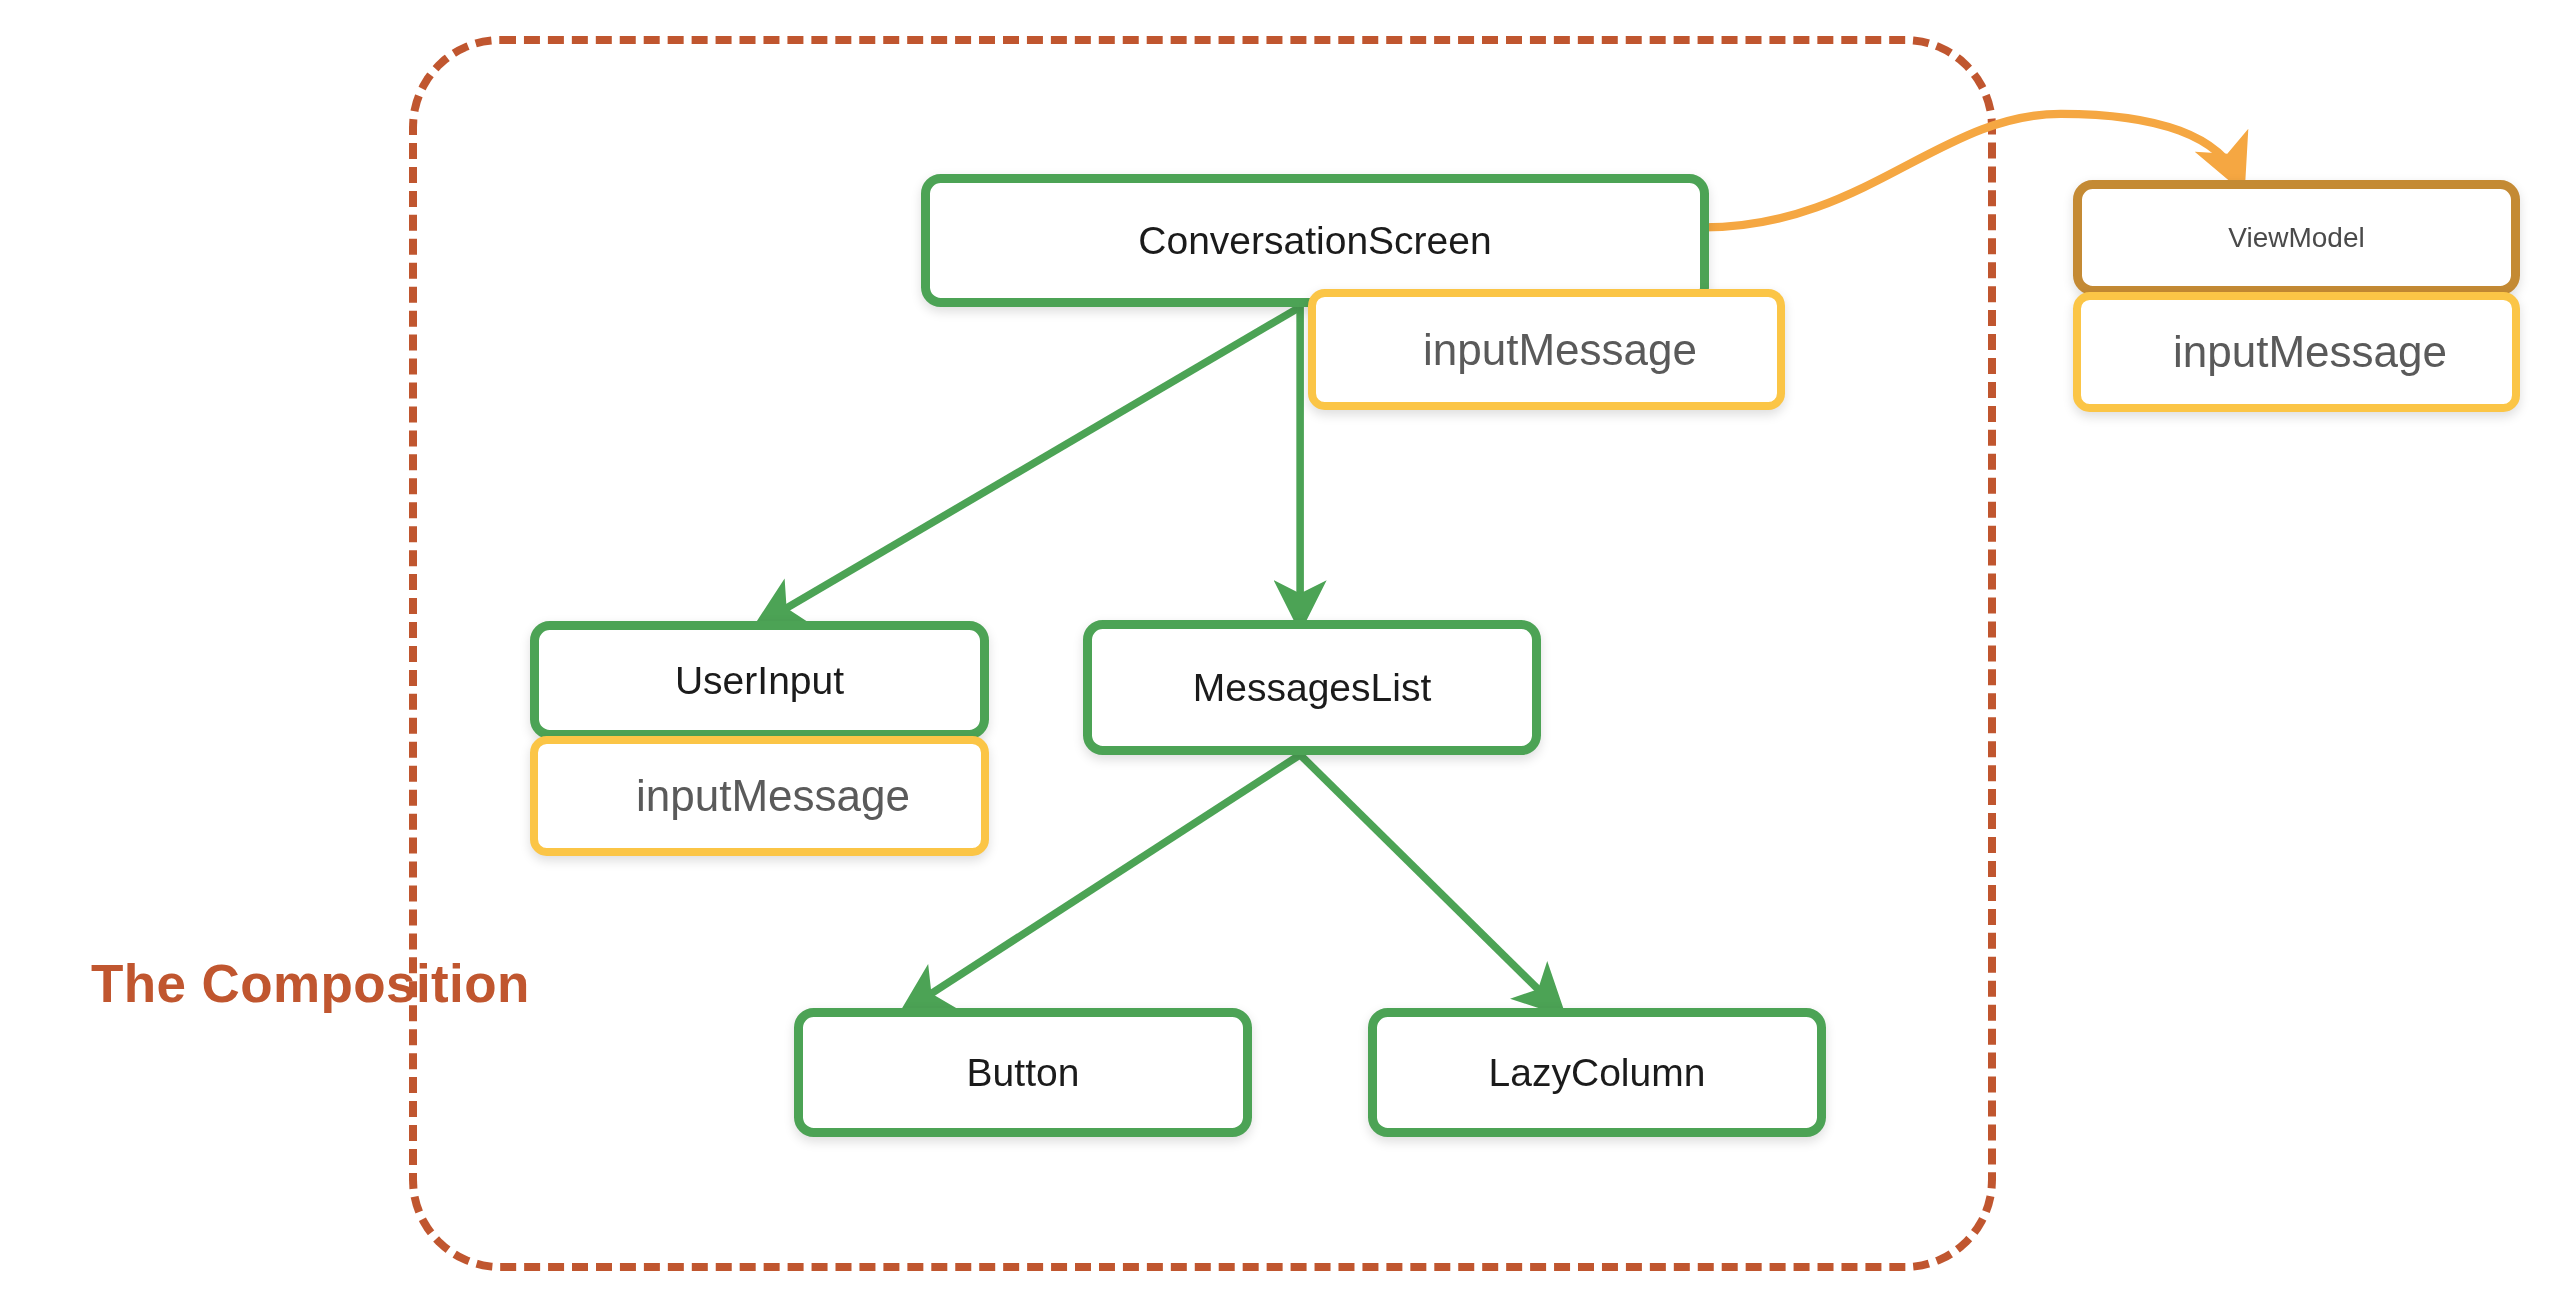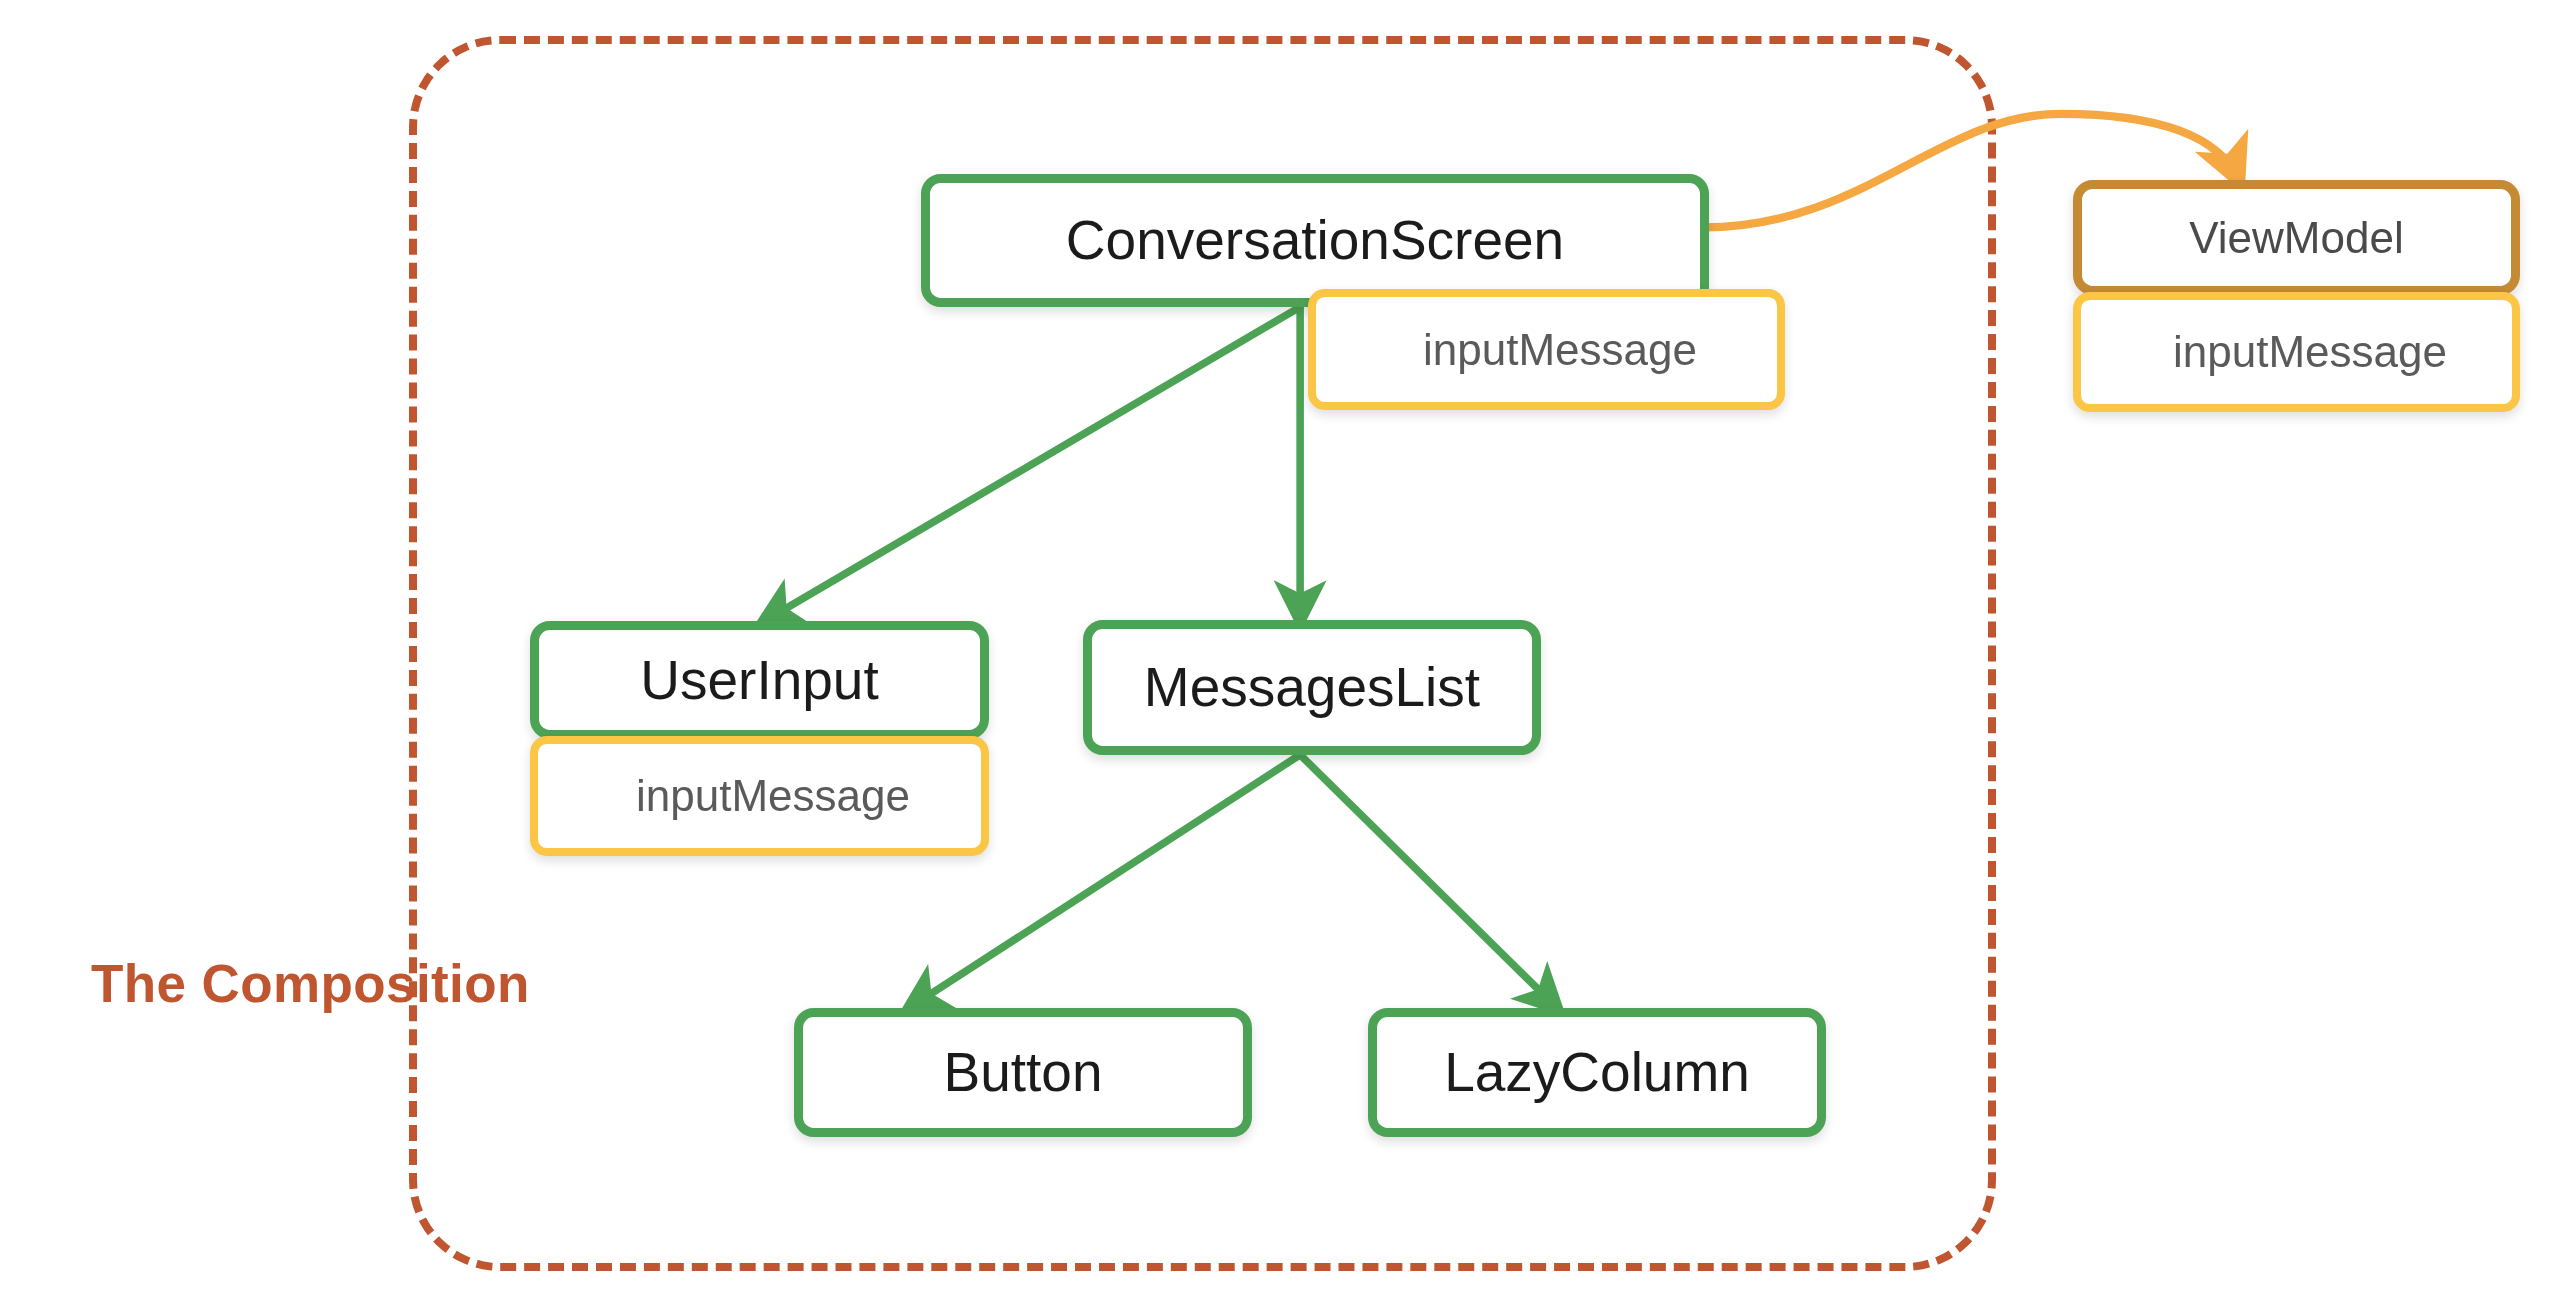--- a/index.html
+++ b/index.html
@@ -39,36 +39,36 @@
   .node-label {
     display: block;
     line-height: 1;
   }
 
   
   .node.green {
     border: 9.8px solid #4CA355;
     border-radius: 19.7px;
     color: #1b1b1b;
-    font-size: 55px;
+    font-size: 39px;
   }
   
   .node.yellow {
     border: 8.3px solid #FBC546;
     border-radius: 16.7px;
     color: #5a5a5a;
     font-size: 44px;
     padding-left: 27px;
   }
   
   .node.brown {
     border: 9.8px solid #C48A34;
     border-radius: 19.7px;
     color: #4a4a4a;
-    font-size: 44px;
+    font-size: 28px;
   }
 
   
   .node.stacked {
     z-index: 3;
   }
 
   
   #composition-boundary {
     position: absolute;

